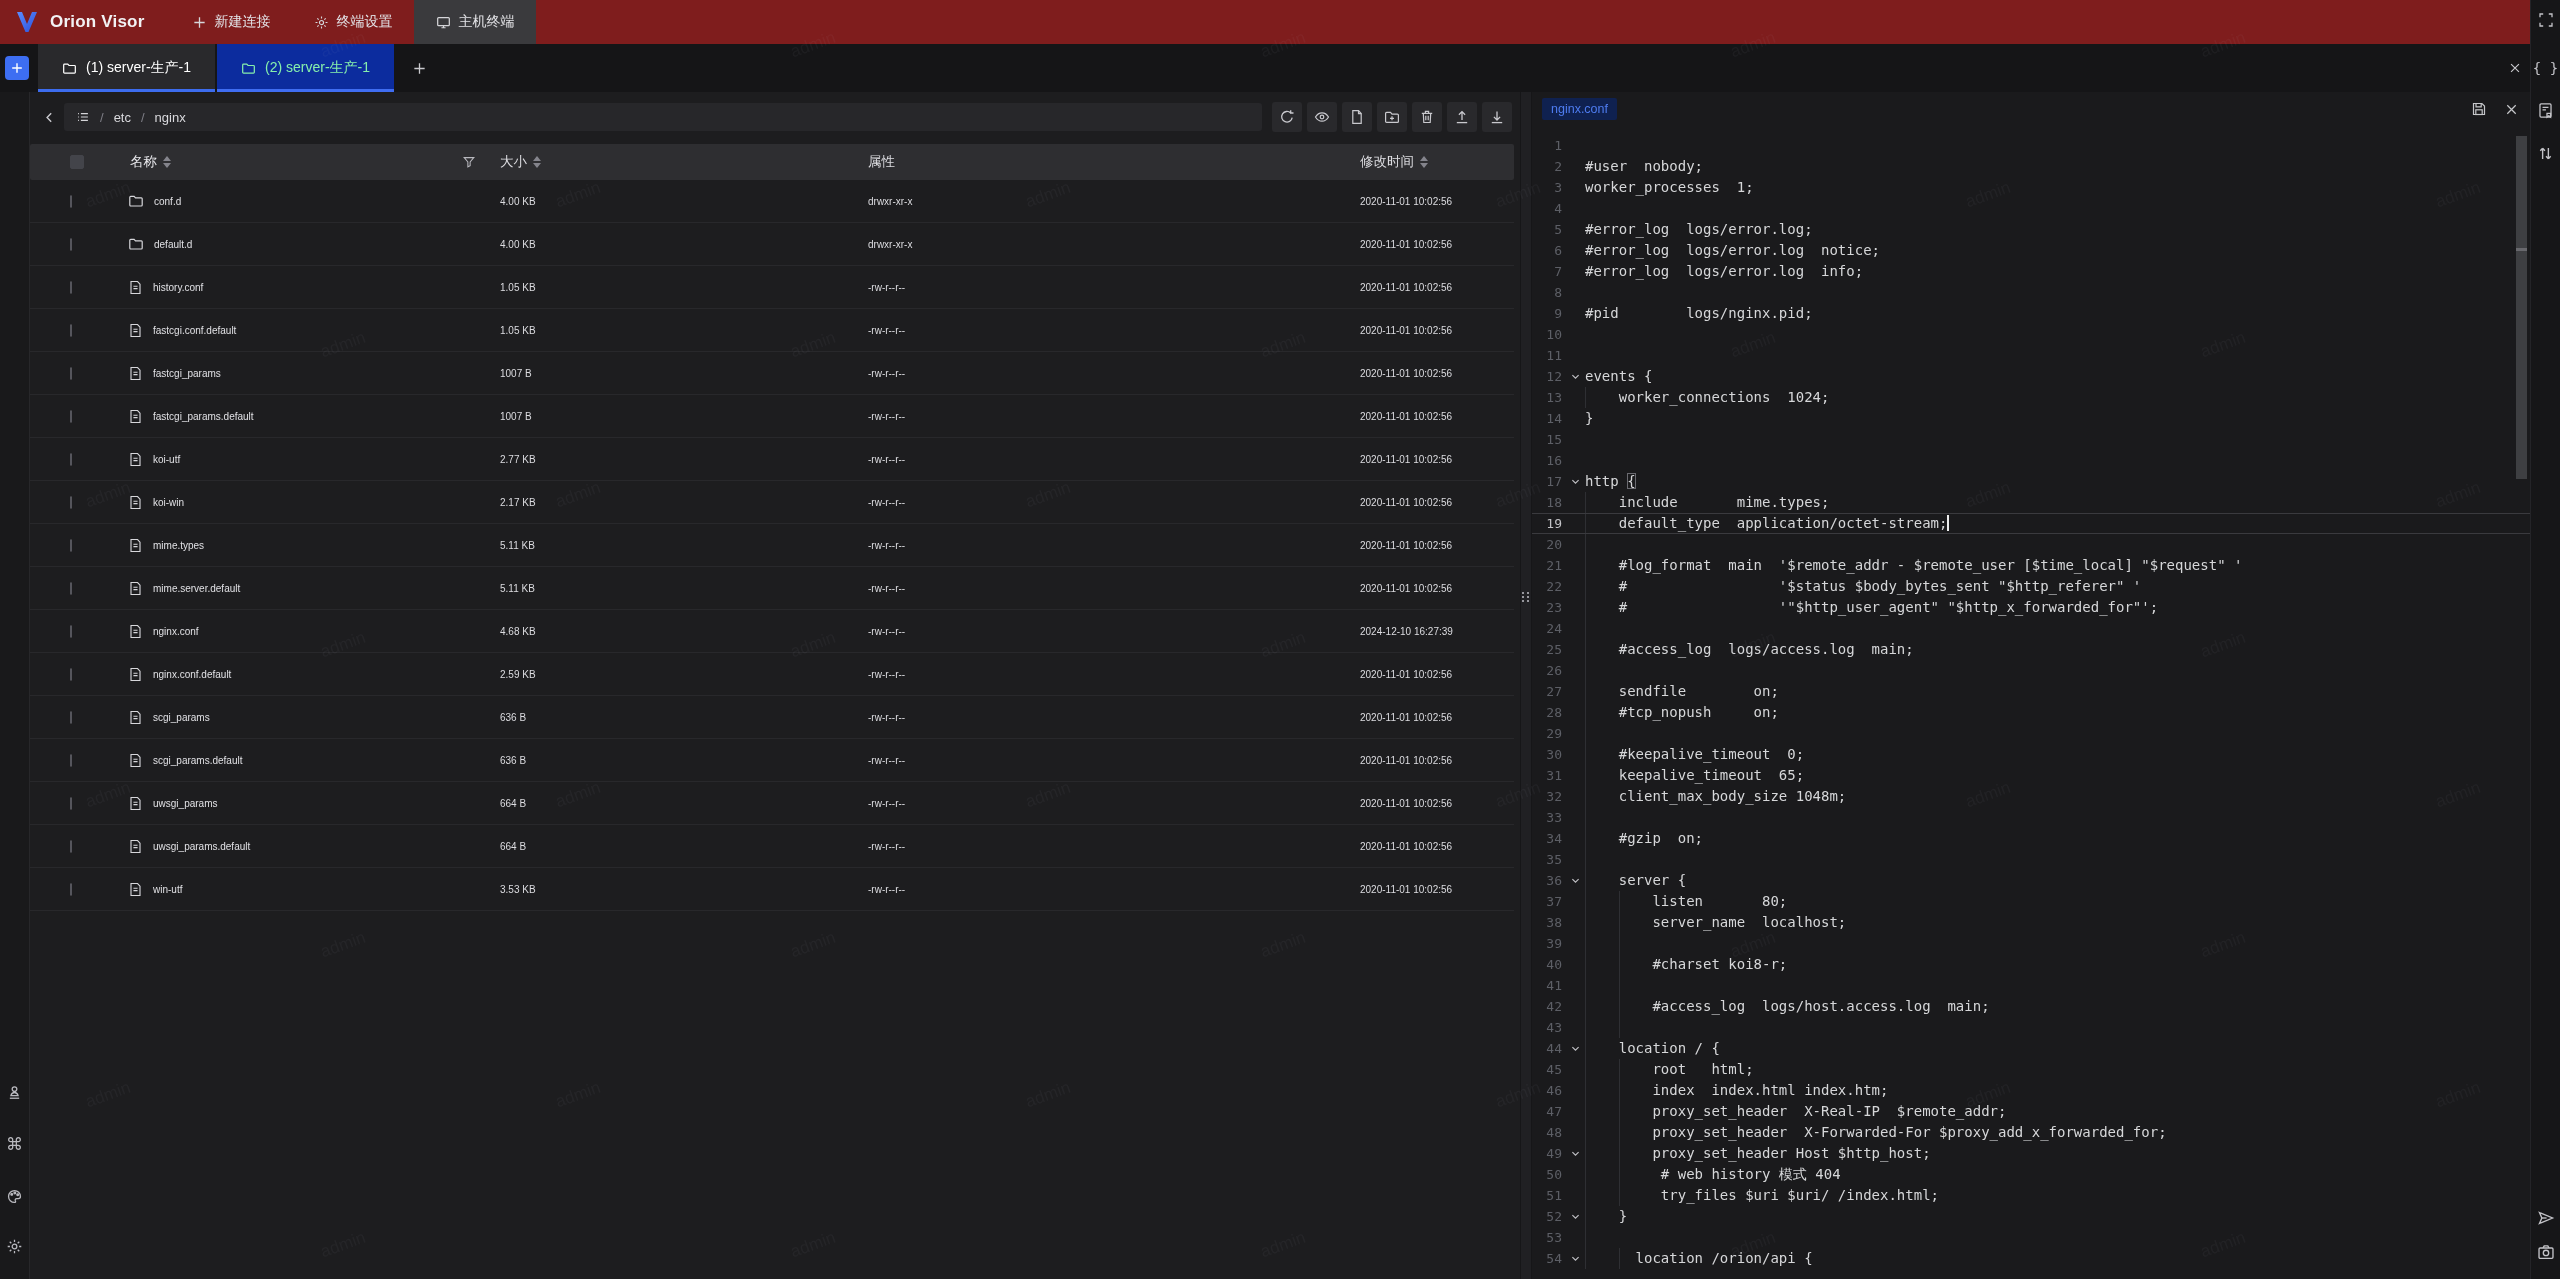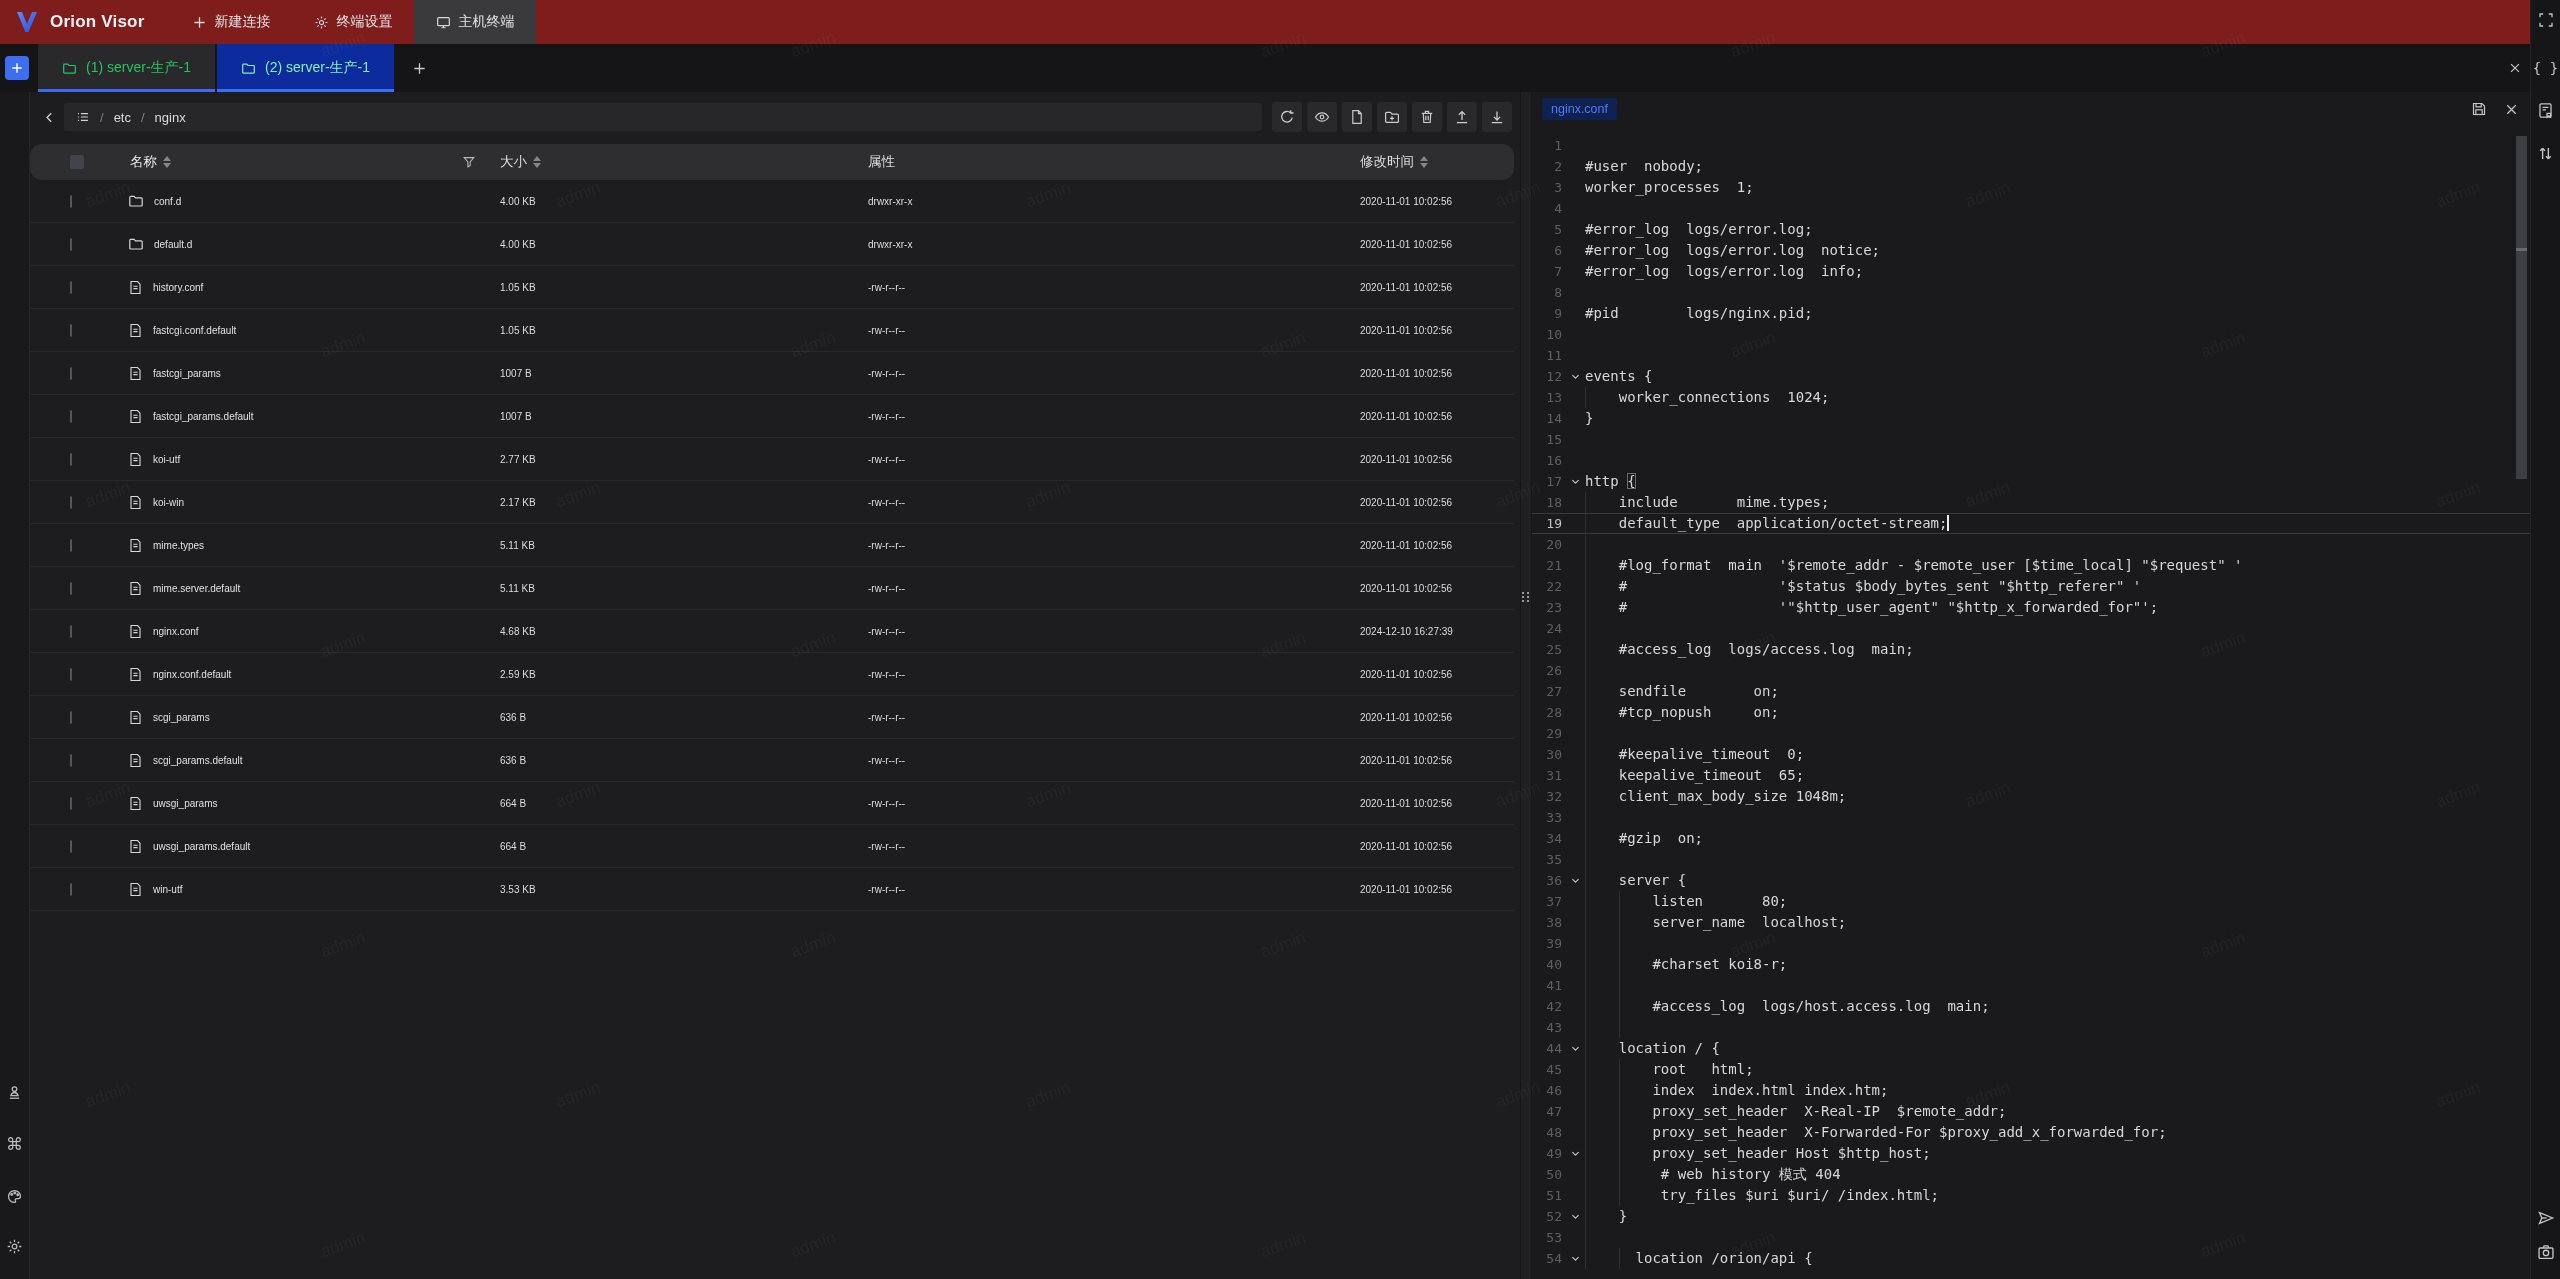--- a/index.html
+++ b/index.html
@@ -14,21 +14,21 @@
   .navbar { position:absolute; left:0; top:0; width:2560px; height:44px; background:#7f1d1d; display:flex; align-items:stretch; z-index:5; }
   .brand { display:flex; align-items:center; gap:10px; padding:0 26px 0 14px; }
   .brand-name { font-size:17px; font-weight:bold; color:#f2f2f4; letter-spacing:.2px; }
   .nav-item { display:flex; align-items:center; gap:7px; padding:0 22px; font-size:14px; color:#e2e2e6; cursor:pointer; }
   .nav-item.active { background:#3a3a3d; }
   .nav-item .ni { color:#d6d6da; }
 
   
   .tabbar { position:absolute; left:0; top:44px; width:2530px; height:48px; background:#151517; display:flex; align-items:stretch; z-index:4; }
   .newconn-btn { width:24px; height:24px; margin:12px 9px 0 5px; border-radius:4px; background:#3d6ef2; color:#fff; display:flex; align-items:center; justify-content:center; flex:0 0 auto; }
-  .tab { position:relative; display:flex; align-items:center; gap:9px; padding:0 24px; font-size:14px; color:#22c55e; background:#29292c; margin-right:2px; cursor:pointer; }
+  .tab { position:relative; display:flex; align-items:center; gap:9px; padding:0 24px; font-size:14px; color:#ffffff; background:#29292c; margin-right:2px; cursor:pointer; }
   .tab::after { content:""; position:absolute; left:0; right:0; bottom:0; height:3px; background:#3c6cee; }
   .tab.active { background:#0c2c9e; color:#86efac; }
   .tab.active::after { background:#3f6df2; }
   .tab .ti { color:currentColor; }
   .tab-add { display:flex; align-items:center; padding:0 16px; color:#c9c9ce; }
   .tabbar-close { margin-left:auto; display:flex; align-items:center; padding:0 8px; color:#c9c9ce; }
 
   
   .main { position:absolute; left:0; top:92px; width:2560px; height:1187px; display:flex; }
   .rail-left { width:30px; background:#19191b; border-right:1px solid #27272a; display:flex; flex-direction:column; justify-content:flex-end; align-items:center; gap:17px; padding-bottom:16px; color:#b9b9bf; }
@@ -42,21 +42,21 @@
   .fpanel { width:1490px; background:#1d1d1f; position:relative; }
   .ftoolbar { display:flex; align-items:center; margin:10px 8px 12px 6px; height:30px; }
   .back-btn { width:26px; height:26px; display:flex; align-items:center; justify-content:center; color:#c9c9ce; border-radius:3px; flex:0 0 auto; }
   .crumb { flex:1; height:28px; background:#27272a; border-radius:3px; margin:0 10px 0 2px; display:flex; align-items:center; gap:10px; padding:0 12px; font-size:13px; color:#d5d5d9; }
   .crumb .sep { color:#7e7e86; }
   .crumb .seg { color:#dadade; }
   .tool-btns { display:flex; gap:5px; }
   .tbtn { width:30px; height:30px; background:#29292c; border-radius:3px; display:flex; align-items:center; justify-content:center; color:#c9c9ce; cursor:pointer; }
 
   .fgrid { display:grid; grid-template-columns:92px 372px 368px 492px 1fr; align-items:center; }
-  .fheader { height:36px; background:#2e2e31; color:#e8e8ec; font-size:13.5px; margin-right:6px; border-radius:12px; }
+  .fheader { height:36px; background:#2e2e31; color:#e8e8ec; font-size:13.5px; margin-right:6px; border-radius:2px; }
   .fheader .hcell { display:flex; align-items:center; gap:6px; }
   .sorter { display:inline-flex; flex-direction:column; gap:2px; }
   .sorter i { width:0; height:0; border-left:4px solid transparent; border-right:4px solid transparent; }
   .sorter .up { border-bottom:5px solid #84848c; }
   .sorter .dn { border-top:5px solid #84848c; }
   .hname { padding-left:8px; position:relative; }
   .hname .funnel { position:absolute; right:18px; color:#b9b9bf; cursor:pointer; }
   .cb { width:14px; height:14px; border-radius:2px; border:1px solid #55555c; margin-left:40px; }
   .cb.filled { background:#43444a; border-color:#43444a; }
 

